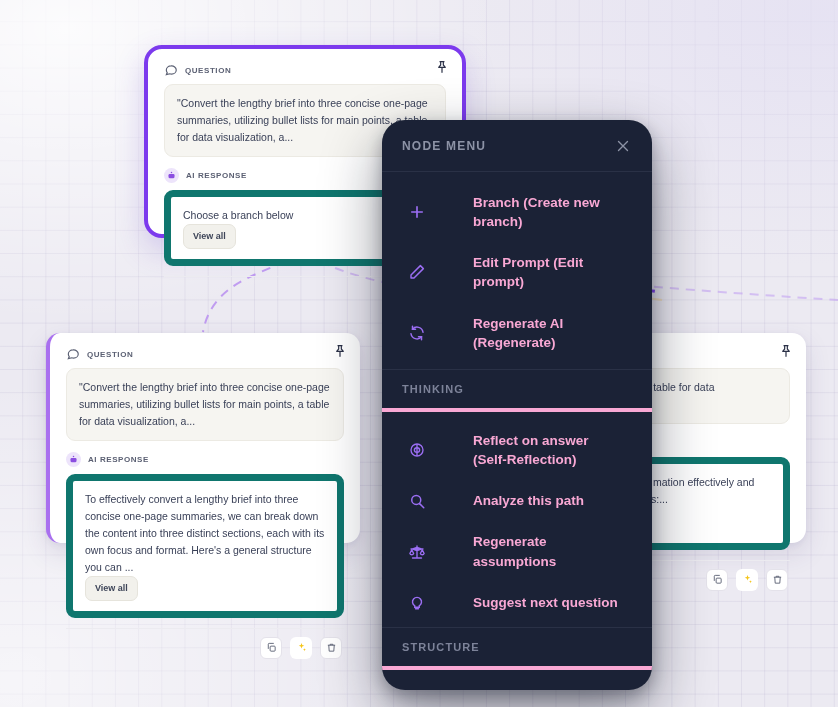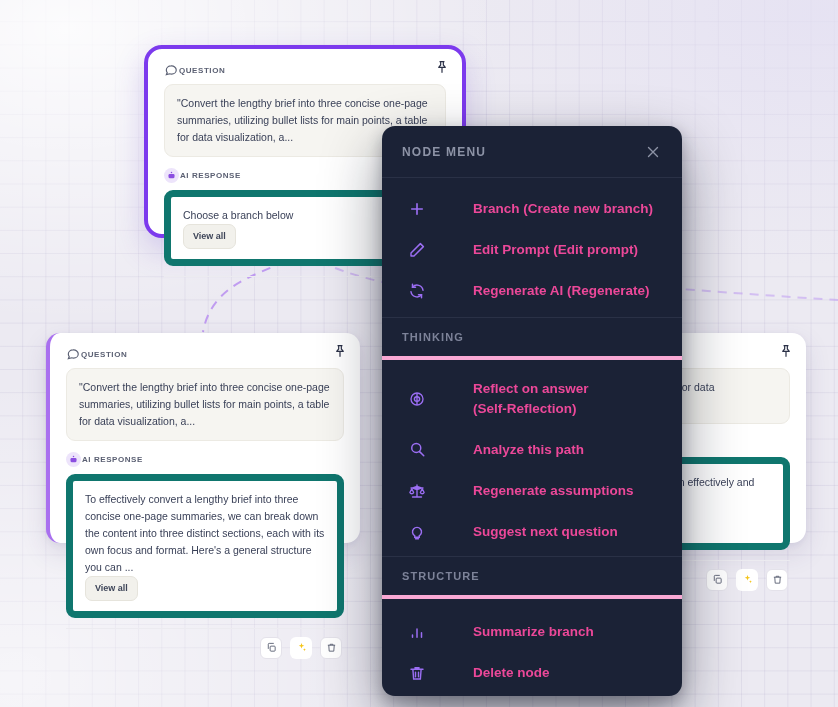--- a/index.html
+++ b/index.html
@@ -44,21 +44,21 @@
   .node.accent-left { border-left: 4px solid #a970ef; }
 
   .node-inner { position: relative; padding: 14px 16px 10px 16px; }
 
   .pin {
     position: absolute; top: 10px; right: 12px;
     width: 16px; height: 16px; color: #2b3147;
   }
   .pin svg { display: block; width: 16px; height: 16px; }
 
-  .lbl-row { display: flex; align-items: center; gap: 1px; margin-bottom: 7px; }
+  .lbl-row { display: flex; align-items: center; gap: 7px; margin-bottom: 7px; }
   .lbl-ico { width: 14px; height: 14px; display: block; }
   .lbl-ico.bot {
     width: 15px; height: 15px; border-radius: 50%;
     background: #ede4fb; display: flex; align-items: center; justify-content: center;
   }
   .lbl-ico.bot svg { width: 9px; height: 9px; }
   .lbl-txt {
     font-size: 8px; font-weight: bold; letter-spacing: 0.07em;
     color: #5b6073; text-transform: uppercase;
   }
@@ -81,24 +81,24 @@
 
   .actions { display: flex; justify-content: flex-end; gap: 8px; padding: 8px 2px 2px 0; }
   .act {
     width: 22px; height: 22px; border: 1px solid #e4e2ea; border-radius: 6px;
     background: #fff; display: flex; align-items: center; justify-content: center;
   }
   .act svg { width: 11px; height: 11px; }
 
   
   #menu {
-    position: absolute; left: 382px; top: 126px;
-    width: 300px; height: 570px;
+    position: absolute; left: 382px; top: 120px;
+    width: 270px; height: 570px;
     background: #1b2236;
-    border-radius: 13px;
+    border-radius: 23px;
     box-shadow: 0 24px 60px rgba(12,16,32,0.45), 0 6px 16px rgba(12,16,32,0.3);
     overflow: hidden;
   }
   .menu-head {
     height: 52px; display: flex; align-items: center; justify-content: space-between;
     padding: 0 20px; border-bottom: 1px solid #2a3146;
   }
   .menu-title {
     font-size: 12px; font-weight: bold; letter-spacing: 0.1em;
     color: #8d93a6; text-transform: uppercase;
@@ -113,21 +113,21 @@
     color: #7d melhor; color: #7d8399; text-transform: uppercase;
   }
   .sec-gap { height: 1px; background: #2a3146; }
 
   .mi {
     display: flex; align-items: center; gap: 16px;
     padding: 11px 20px 11px 26px; cursor: pointer;
   }
   .mi-ico { width: 18px; height: 18px; flex: 0 0 18px; color: #9b6ef3; }
   .mi-ico svg { display: block; width: 18px; height: 18px; }
-  .mi-lbl { font-size: 13.5px; font-weight: bold; color: #ec4899; line-height: 1.42; padding-left: 31px; }
+  .mi-lbl { font-size: 13.5px; font-weight: bold; color: #f9a8d4; line-height: 1.42; padding-left: 31px; }
   .mi.tall .mi-lbl { max-width: 175px; }
 </style>
 </head>
 <body>
 
 <div id="canvas">
   <div id="wash"></div>
 
   <svg id="edges" viewBox="0 0 838 707">
     <path d="M305,238 C300,275 215,265 203,332" fill="none" stroke="#b98ef0" stroke-width="2" stroke-dasharray="9 7" opacity="0.85"></path>

